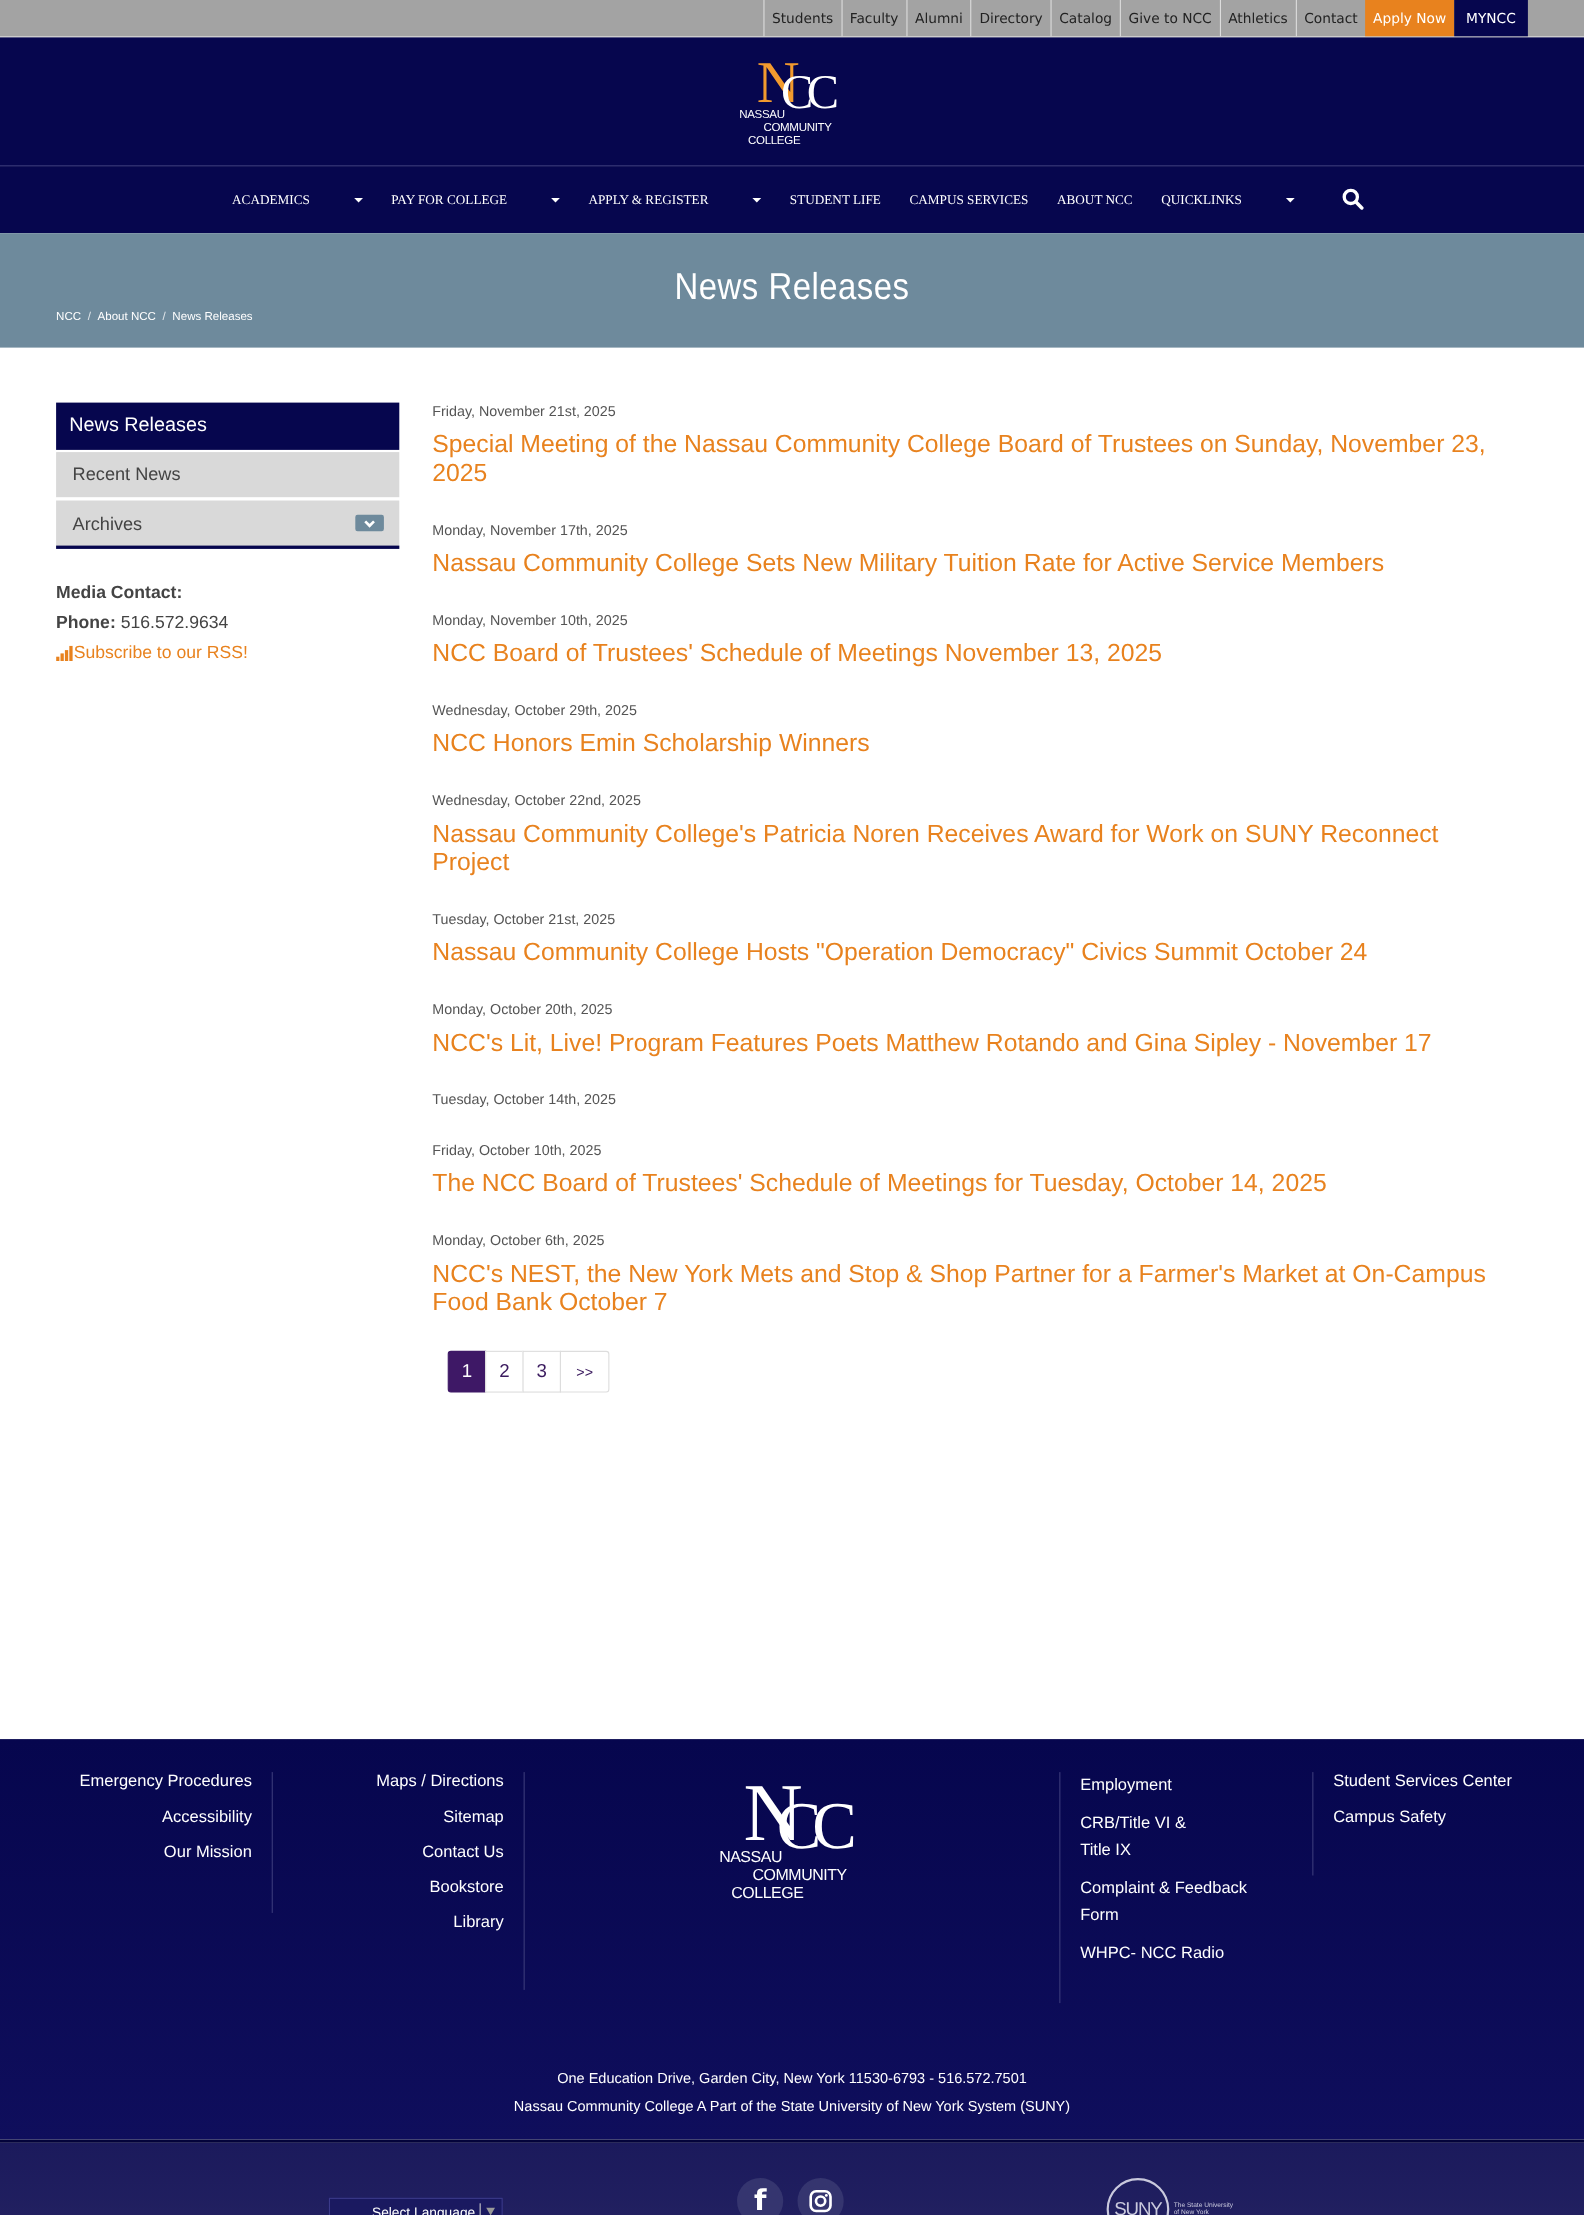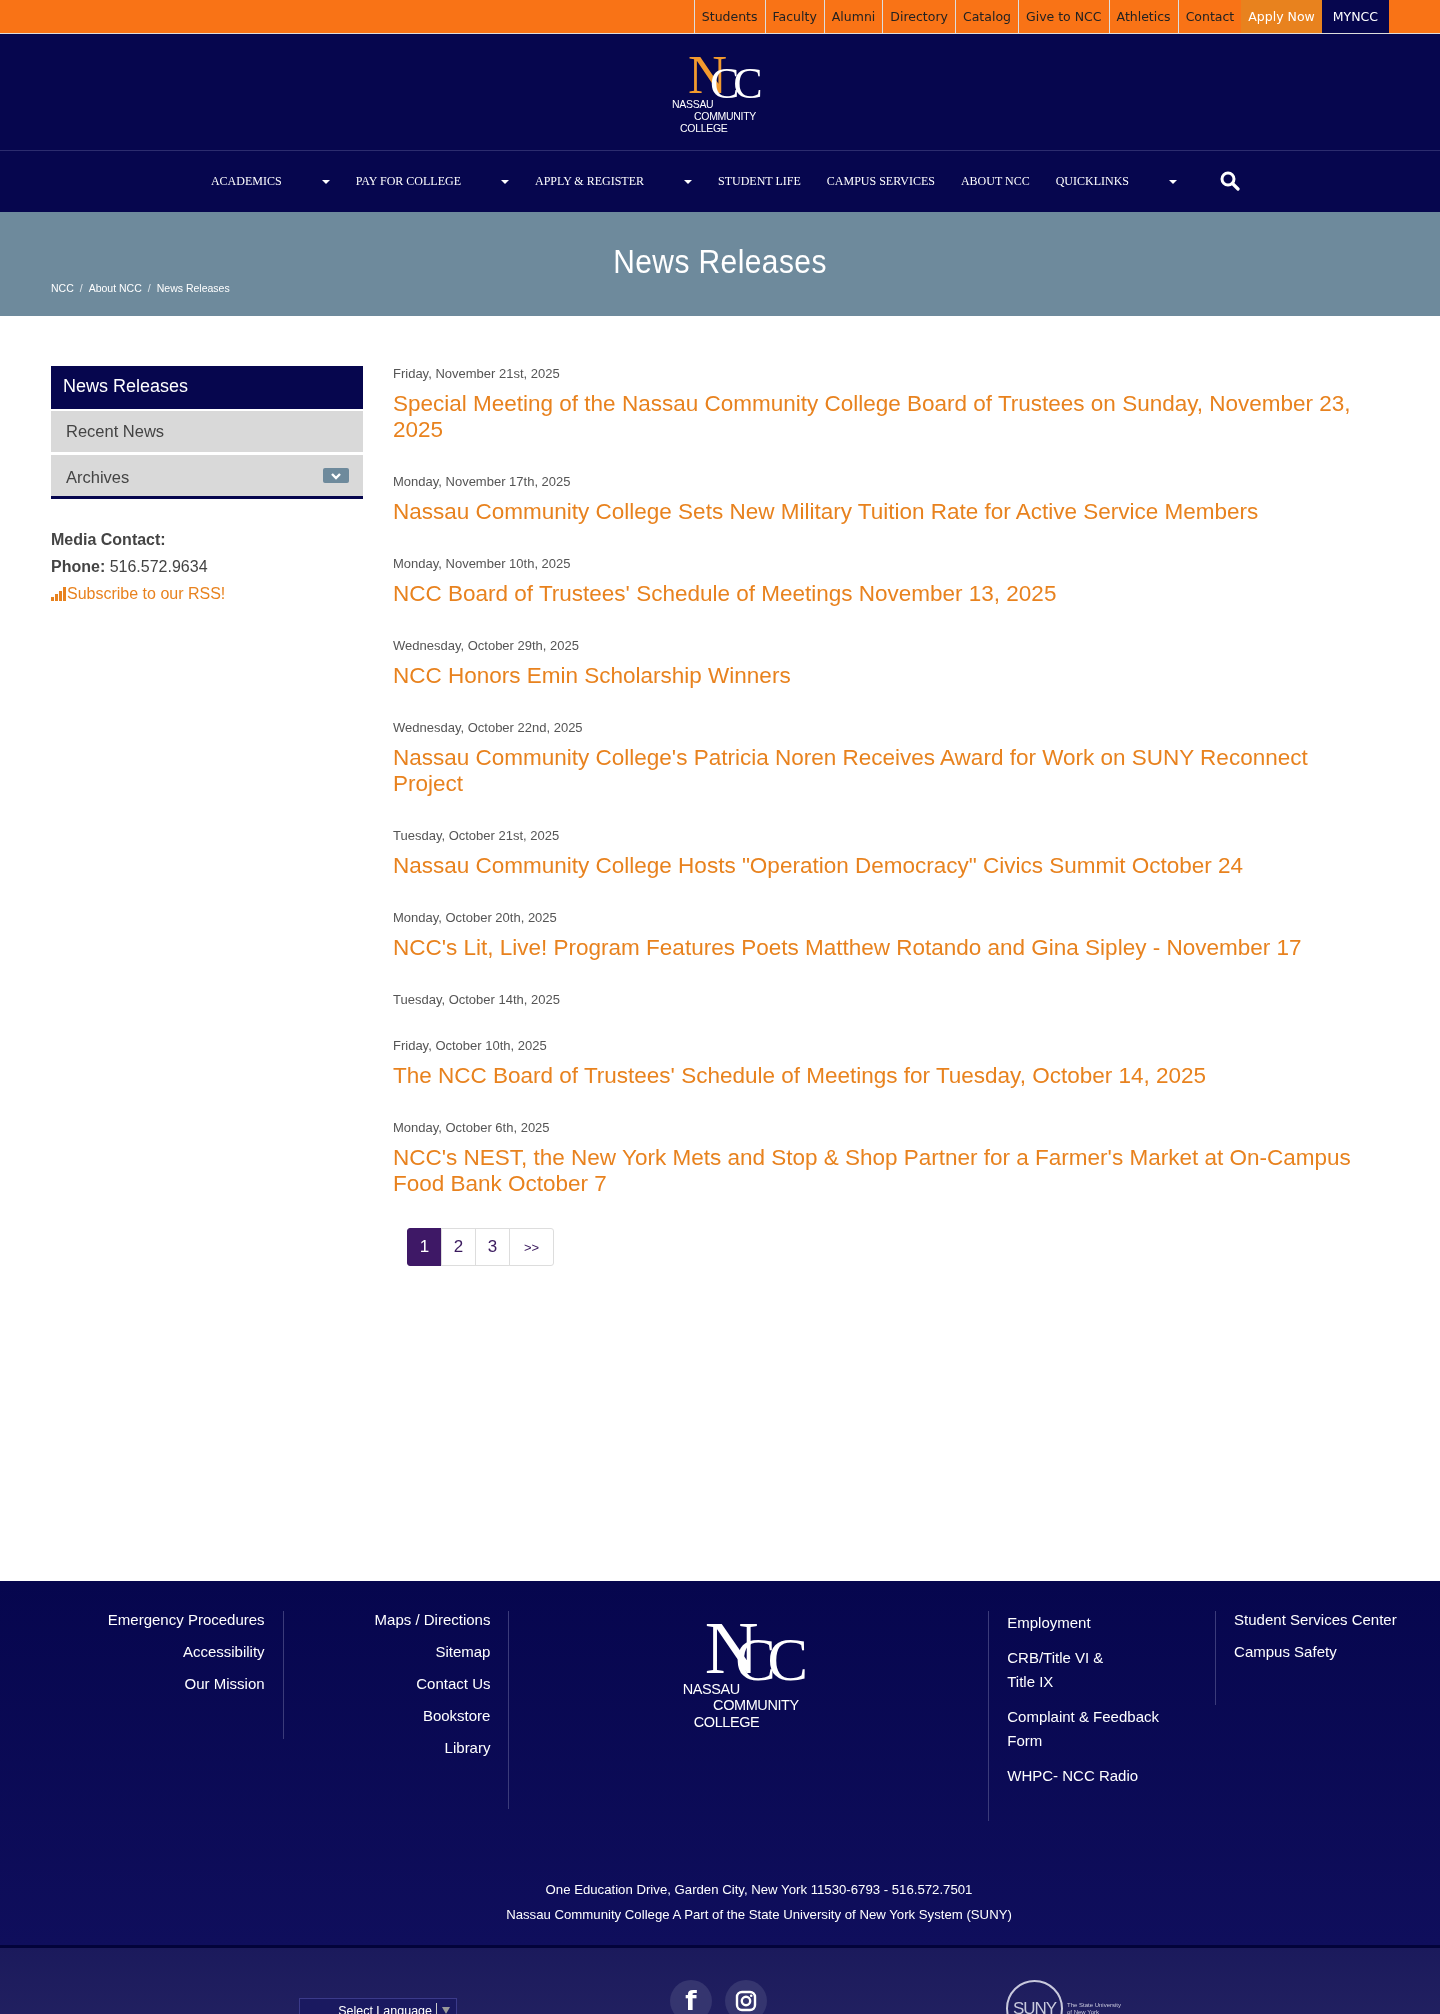--- a/index.html
+++ b/index.html
@@ -1,20 +1,20 @@
 <!DOCTYPE html>
 <html><head>
 <meta charset="utf-8">
 <style>
   * { box-sizing: border-box; margin: 0; padding: 0; }
   body { width: 1440px; font-family: "Liberation Sans", sans-serif; background: #fff; color: #333; }
   a { text-decoration: none; color: inherit; }
 
   
-  .util-bar { height: 34px; background: #f97316; display: flex; justify-content: flex-end; padding-right: 51px; border-bottom: 1px solid #ddd; }
+  .util-bar { height: 34px; background: #a3a3a3; display: flex; justify-content: flex-end; padding-right: 51px; border-bottom: 1px solid #ddd; }
   .util-bar .u-link { font-size: 13.5px; color: #222; padding: 0 7px; line-height: 34px; border-left: 1px solid #ddd; font-family: "DejaVu Sans", sans-serif; font-size: 12.5px; }
   .util-bar .u-apply { background: #e8821e; color: #fff; border-left: none; padding: 0 7px; }
   .util-bar .u-myncc { background: #06064e; color: #fff; border-left: none; padding: 0 11px; }
 
   
   .masthead { background: #06064e; height: 117px; display: flex; justify-content: center; align-items: center; border-bottom: 1px solid #2c2c6e; }
   .logo { position: relative; width: 96px; height: 88px; }
   .logo .l-n { position: absolute; left: 16px; top: 0; font-family: "Liberation Serif", serif; font-size: 54px; color: #f29a2e; line-height: 54px; font-weight: 400; }
   .logo .l-cc { position: absolute; left: 38px; top: 14px; font-family: "Liberation Serif", serif; font-size: 44px; color: #fff; line-height: 44px; letter-spacing: -6px; }
   .logo .l-t { position: absolute; font-family: "Liberation Sans", sans-serif; font-size: 10.5px; color: #fff; letter-spacing: -0.3px; }
@@ -49,21 +49,21 @@
   .news-item { margin-bottom: 31px; }
   .news-date { font-size: 13px; color: #555; margin-bottom: 10px; }
   .news-title { font-size: 22.5px; color: #e8821e; line-height: 26px; display: block; }
 
   .pager { display: flex; margin: 20px 0 0 15px; }
   .pager a { width: 35px; height: 38px; border: 1px solid #ddd; margin-left: -1px; display: flex; align-items: center; justify-content: center; font-size: 17px; color: #3a1a5e; background: #fff; }
   .pager a.active { background: #3e1866; color: #fff; border-color: #3e1866; border-radius: 3px 0 0 3px; }
   .pager a.next { width: 45px; font-size: 13px; border-radius: 0 3px 3px 0; }
 
   
-  .footer { background: linear-gradient(#06064e, #0f0e5c); padding-top: 30px; height: 364px; position: relative; padding-left: 39px; }
+  .footer { background: linear-gradient(#06064e, #0f0e5c); padding-top: 30px; height: 364px; position: relative; }
   .f-cols { display: flex; }
   .f-col { font-size: 15px; color: #fff; }
   .f-col a { display: block; margin-bottom: 15px; }
   .f-col.c1 { width: 248px; text-align: right; padding-right: 18px; border-right: 1px solid #3b3b7a; height: 128px; }
   .f-col.c2 { width: 229px; text-align: right; padding-right: 18px; border-right: 1px solid #3b3b7a; height: 198px; }
   .f-logo { width: 486px; display: flex; justify-content: center; }
   .f-col.c3 { width: 228px; padding-left: 18px; border-left: 1px solid #3b3b7a; height: 94px; }
   .f-col.c4 { width: 230px; padding-left: 18px; border-left: 1px solid #3b3b7a; height: 210px; }
   .f-col.c4 a { line-height: 24px; margin-bottom: 11px; }
   .f-addr { text-align: center; color: #fff; font-size: 13.2px; position: absolute; top: 296px; width: 100%; line-height: 25px; }

